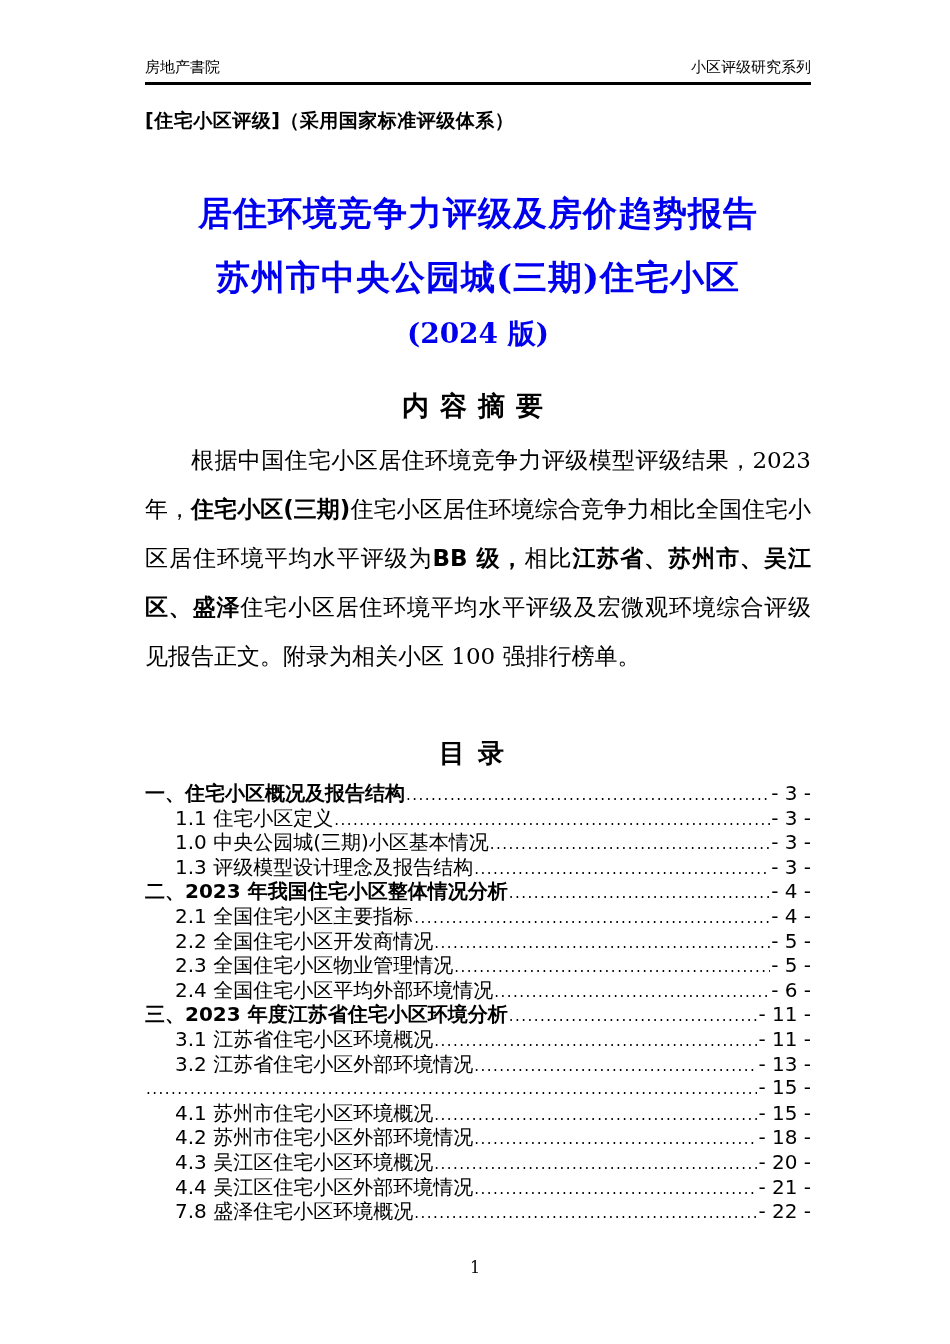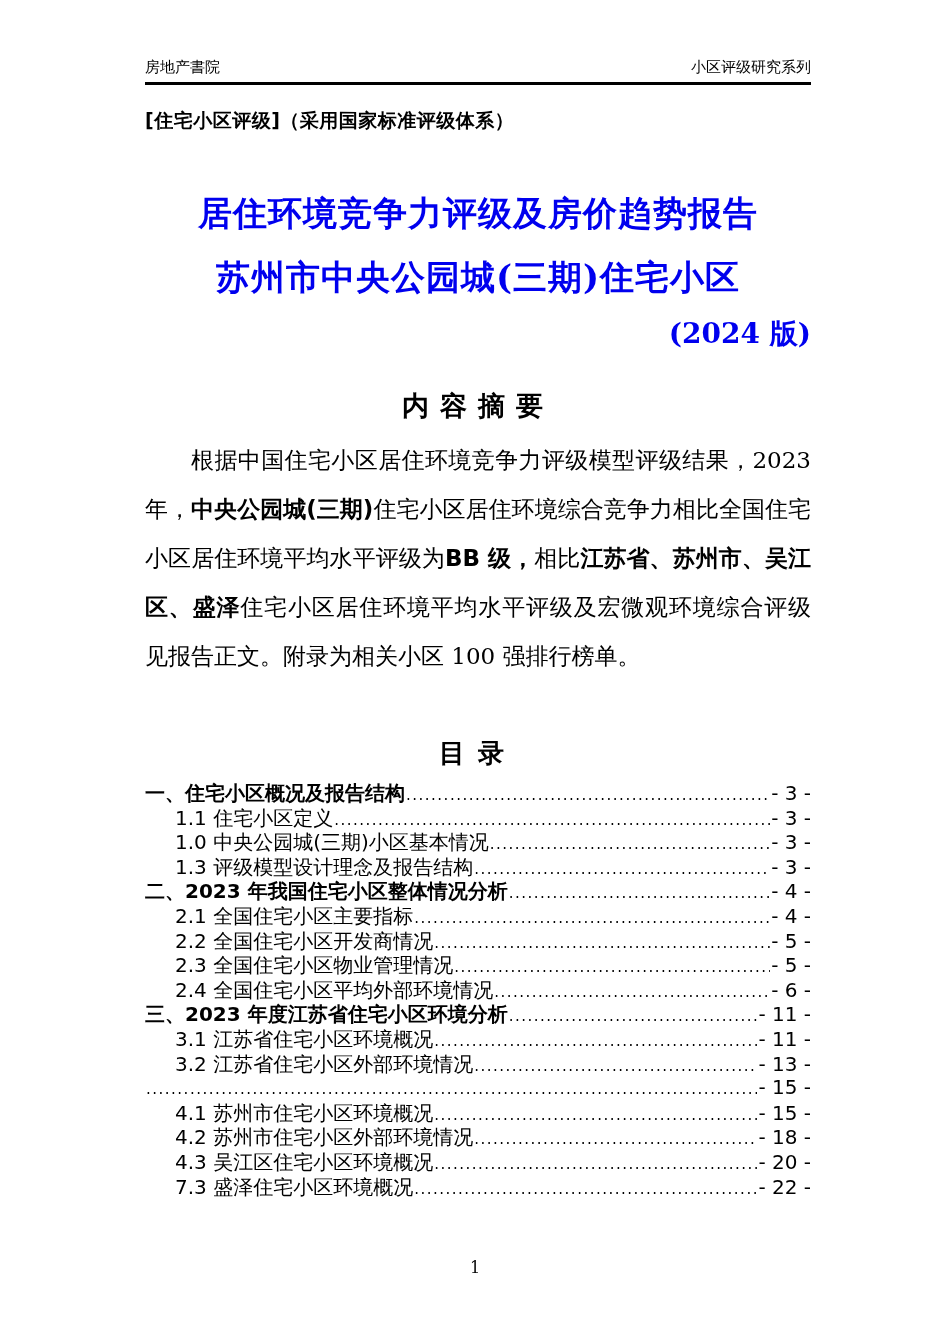--- a/index.html
+++ b/index.html
@@ -118,26 +118,26 @@
   <div class="content-col doc-header">
     <span>房地产書院</span>
     <span>小区评级研究系列</span>
   </div>
 
   <div class="content-col bracket-line">[住宅小区评级]（采用国家标准评级体系）</div>
 
   <div class="content-col title-block">
     <div class="title-main blue" style="color: rgb(0, 0, 238);">居住环境竞争力评级及房价趋势报告</div>
     <div class="title-main blue" style="color: rgb(0, 0, 238);">苏州市中央公园城(三期)住宅小区</div>
-    <div class="title-edition blue" style="color: rgb(0, 0, 238); text-align: right;">(2024 版)</div>
+    <div class="title-edition blue" style="color: rgb(0, 0, 238);">(2024 版)</div>
   </div>
 
   <div class="content-col abstract-heading">内容摘要</div>
 
-  <div class="content-col abstract-para"><span>根据中国住宅小区居住环境竞争力评级模型评级结果，2023 年，</span><span class="run-bold">中央公园城(三期)</span><span>住宅小区居住环境综合竞争力相比全国住宅小区居住环境平均水平评级为</span><span class="run-bold">BB 级，</span><span>相比</span><span class="run-bold">江苏省、苏州市、吴江区、盛泽</span><span>住宅小区居住环境平均水平评级及宏微观环境综合评级见报告正文。附录为相关小区 100 强排行榜单。</span></div>
+  <div class="content-col abstract-para"><span>根据中国住宅小区居住环境竞争力评级模型评级结果，2023 年，</span><span class="run-bold">住宅小区(三期)</span><span>住宅小区居住环境综合竞争力相比全国住宅小区居住环境平均水平评级为</span><span class="run-bold">BB 级，</span><span>相比</span><span class="run-bold">江苏省、苏州市、吴江区、盛泽</span><span>住宅小区居住环境平均水平评级及宏微观环境综合评级见报告正文。附录为相关小区 100 强排行榜单。</span></div>
 
   <div class="content-col toc-heading">目录</div>
 
   <div class="content-col toc-list">
       <div class="toc-row level-1">
         <span class="toc-label">一、住宅小区概况及报告结构</span>
         <span class="toc-dots"></span>
         <span class="toc-page">- 3 -</span>
       </div>
       <div class="toc-row level-2">
@@ -208,21 +208,26 @@
         <span class="toc-label">4.2 苏州市住宅小区外部环境情况</span>
         <span class="toc-dots"></span>
         <span class="toc-page">- 18 -</span>
       </div>
       <div class="toc-row level-2">
         <span class="toc-label">4.3 吴江区住宅小区环境概况</span>
         <span class="toc-dots"></span>
         <span class="toc-page">- 20 -</span>
       </div>
       <div class="toc-row level-2">
-        <span class="toc-label">7.3 盛泽住宅小区环境概况</span>
+        <span class="toc-label">4.4 吴江区住宅小区外部环境情况</span>
+        <span class="toc-dots"></span>
+        <span class="toc-page">- 21 -</span>
+      </div>
+      <div class="toc-row level-2">
+        <span class="toc-label">7.8 盛泽住宅小区环境概况</span>
         <span class="toc-dots"></span>
         <span class="toc-page">- 22 -</span>
       </div>
     </div>
 
   <div class="footer-pageno">1</div>
 
 </div>
 
 </body></html>

